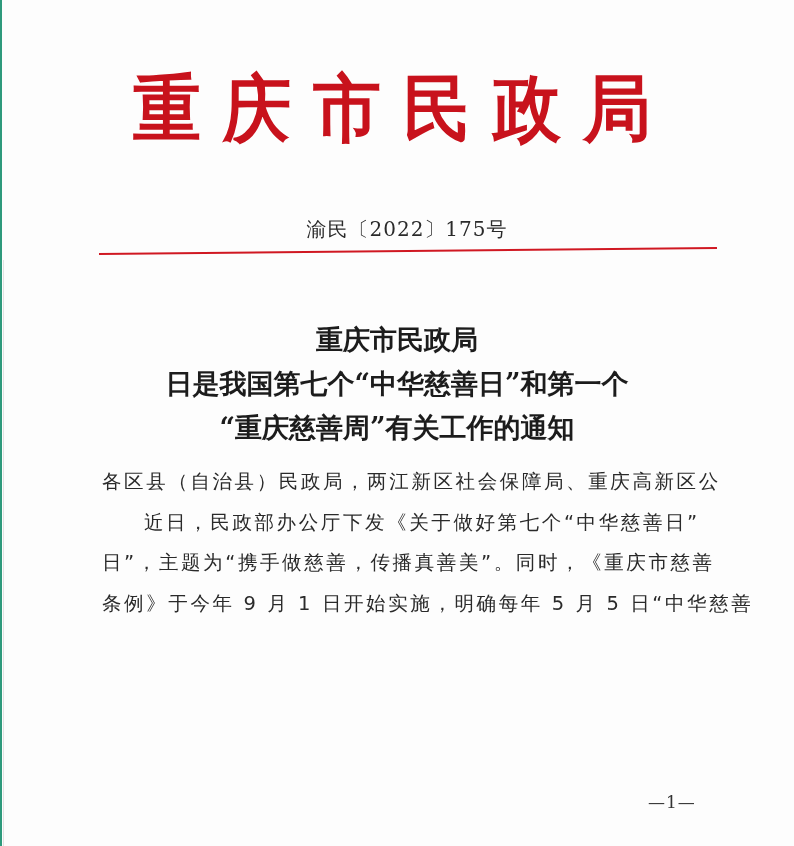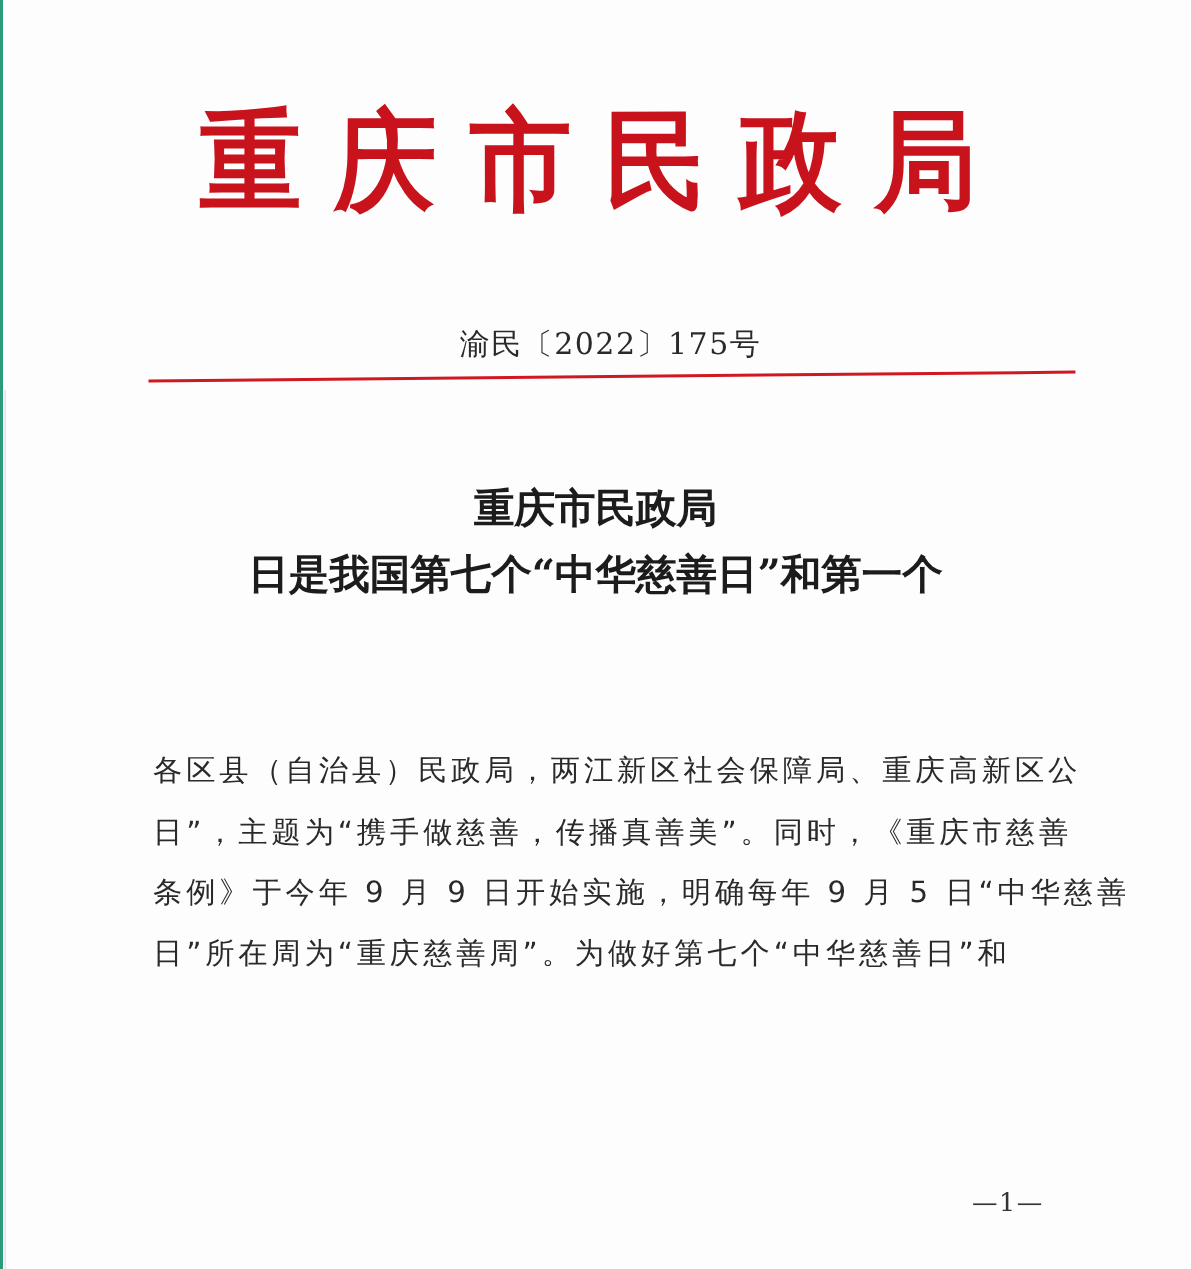--- a/index.html
+++ b/index.html
@@ -48,21 +48,21 @@
       position: absolute; left: 0; top: 318px; width: 794px;
       text-align: center;
       font-family: "DejaVu Serif", "Liberation Serif", serif;
       font-weight: bold;
       font-size: 27px;
       line-height: 44px;
       color: #1c1c1c;
     }
     .title-line { display: block; white-space: nowrap; }
     .body-text {
-      position: absolute; left: 102px; top: 494px; width: 610px;
+      position: absolute; left: 102px; top: 462px; width: 610px;
       font-family: "DejaVu Sans", "Liberation Sans", sans-serif;
       font-size: 19.5px;
       line-height: 40.6px;
       letter-spacing: 2.6px;
       color: #2a2a2a;
     }
     .body-line { display: block; white-space: nowrap; height: 40.6px; }
     .indent { padding-left: 42px; }
     .page-number {
       position: absolute; left: 648px; top: 792px;
@@ -77,22 +77,23 @@
 
 <div class="agency-header">重庆市民政局</div>
 
 <div class="doc-number">渝民〔2022〕175号</div>
 
 <div class="red-rule"></div>
 
 <div class="title-block">
   <span class="title-line">重庆市民政局</span>
   <span class="title-line">日是我国第七个“中华慈善日”和第一个</span>
+  <span class="title-line">“重庆慈善周”有关工作的通知</span>
 </div>
 
 <div class="body-text">
   <span class="body-line">各区县（自治县）民政局，两江新区社会保障局、重庆高新区公</span>
+  <span class="body-line indent">近日，民政部办公厅下发《关于做好第七个“中华慈善日”</span>
   <span class="body-line">日”，主题为“携手做慈善，传播真善美”。同时，《重庆市慈善</span>
-  <span class="body-line">条例》于今年 9 月 9 日开始实施，明确每年 9 月 5 日“中华慈善</span>
-  <span class="body-line">日”所在周为“重庆慈善周”。为做好第七个“中华慈善日”和</span>
+  <span class="body-line">条例》于今年 9 月 1 日开始实施，明确每年 5 月 5 日“中华慈善</span>
 </div>
 
 <div class="page-number">—1—</div>
 
 </body></html>

